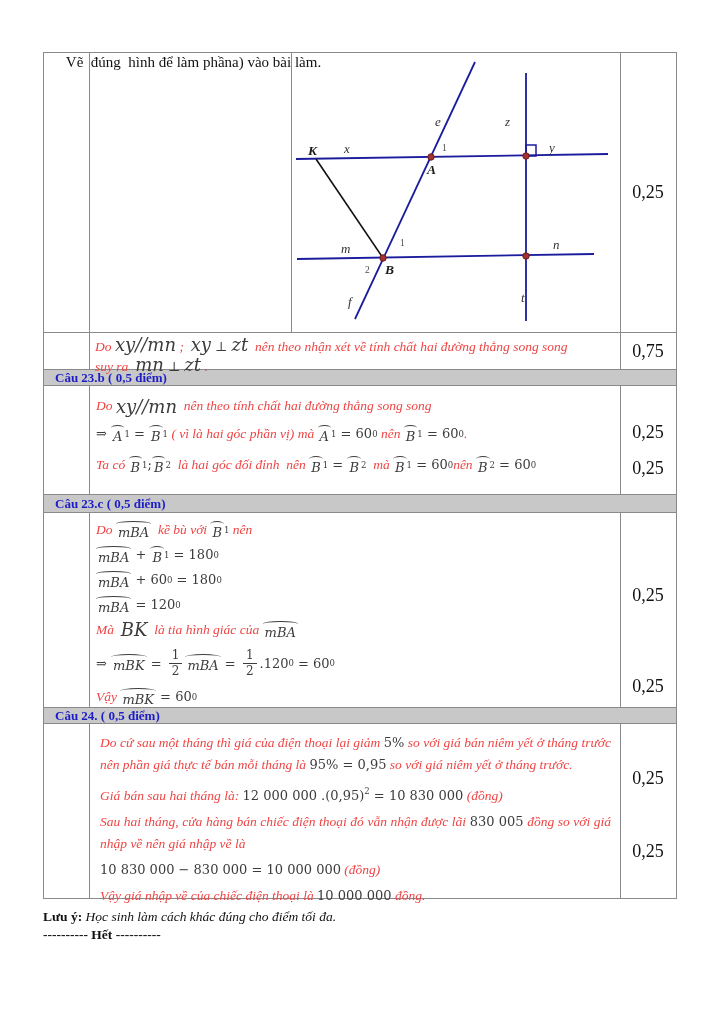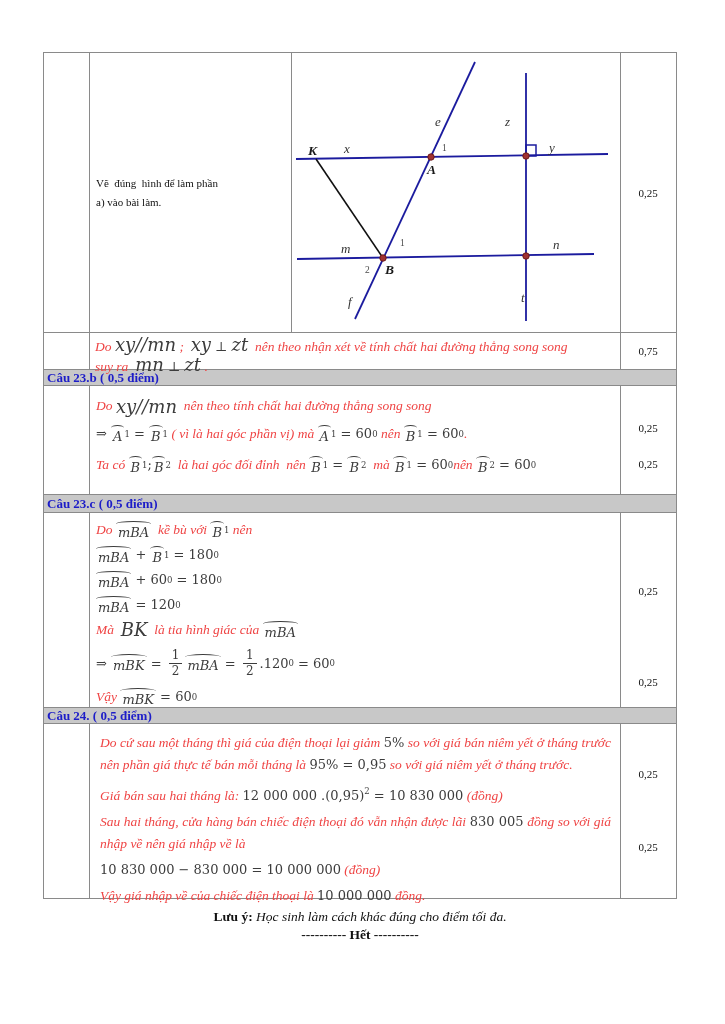--- a/index.html
+++ b/index.html
@@ -5,31 +5,31 @@
   html,body{margin:0;padding:0;}
   .page{position:relative;width:725px;height:1024px;background:#ffffff;
         font-family:"Liberation Serif", serif;color:#111;overflow:hidden;}
   .doc-table{position:absolute;left:43px;top:52px;width:634px;box-sizing:border-box;
              border:1px solid #8a8a8a;background:#fff;}
   .row{display:flex;box-sizing:border-box;}
   .row + .row, .band + .row, .row + .band{border-top:1px solid #8a8a8a;}
   .c1{width:46px;border-right:1px solid #8a8a8a;box-sizing:border-box;flex:none;}
   .c2{width:531px;border-right:1px solid #8a8a8a;box-sizing:border-box;flex:none;
       font-size:13.5px;}
-  .c3{width:54px;flex:none;position:relative;font-size:11px;}
+  .c3{width:54px;flex:none;position:relative;font-size:18px;}
   .band{height:16px;background:#c8c8c8;color:#1d1dc8;font-weight:bold;
-        font-size:13px;line-height:16px;padding-left:3px;box-sizing:border-box;}
+        font-size:13px;line-height:16px;padding-left:11px;box-sizing:border-box;}
   .score{position:absolute;left:0;width:100%;text-align:center;}
   .score-center{display:flex;align-items:center;justify-content:center;height:100%;}
   
   #row1{height:279px;}
   #row1 .c2{display:flex;padding:0;}
   .fig-text{width:202px;border-right:1px solid #8a8a8a;box-sizing:border-box;flex:none;
-            display:flex;flex-direction:column;justify-content:center;padding-left:6px;
-            font-size:11px;line-height:19px;white-space:pre;}
+            display:flex;flex-direction:row;justify-content:center;padding-left:6px;
+            font-size:15px;line-height:19px;white-space:pre;}
   .fig-cell{width:328px;flex:none;position:relative;}
   
   #row2{height:37px;}
   #row2 .c2{padding:3px 4px 0 5px;line-height:18px;}
   
   #r23b{height:109px;}
   #r23b .c2{padding:8px 4px 0 6px;}
   #r23b .line{height:31px;display:flex;align-items:center;}
   #r23b .line:first-child{height:24px;}
   #r23c{height:195px;}
@@ -51,21 +51,21 @@
   sup.msup{font-family:"DejaVu Serif", serif;font-size:8.5px;color:#3c3c3c;
        vertical-align:6px;font-style:normal;}
   sub.msub{font-family:"DejaVu Serif", serif;font-size:8.5px;color:#3c3c3c;
        vertical-align:-4px;font-style:normal;}
   .frac{display:inline-flex;flex-direction:column;text-align:center;vertical-align:middle;
        font-family:"DejaVu Serif", serif;color:#3c3c3c;font-size:12px;line-height:1.05;
        margin:0 3px;}
   .frac .fn{border-bottom:1.2px solid #3c3c3c;padding:0 3px 1px 3px;}
   .frac .fd{padding-top:1px;}
   
-  .footer{position:absolute;left:43px;top:908px;width:634px;text-align:center;
+  .footer{position:absolute;left:43px;top:908px;width:634px;text-align:left;
           font-size:13.5px;line-height:17px;}
   .footer .note-label{font-weight:bold;}
   .footer .note-text{font-style:italic;}
   .footer .end{font-weight:bold;margin-top:1px;}
 </style>
 </head>
 <body>
 
 <div class="page">
   <div class="doc-table">

